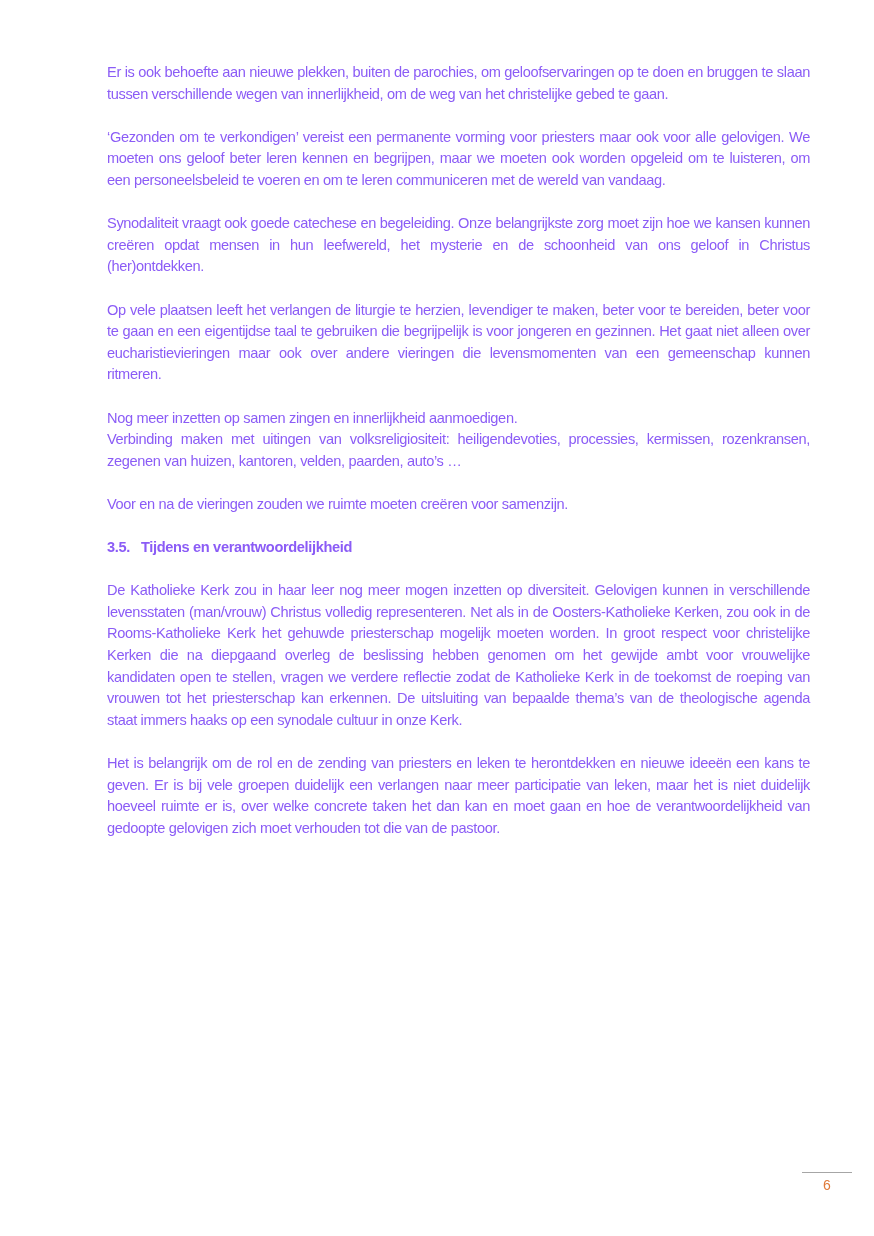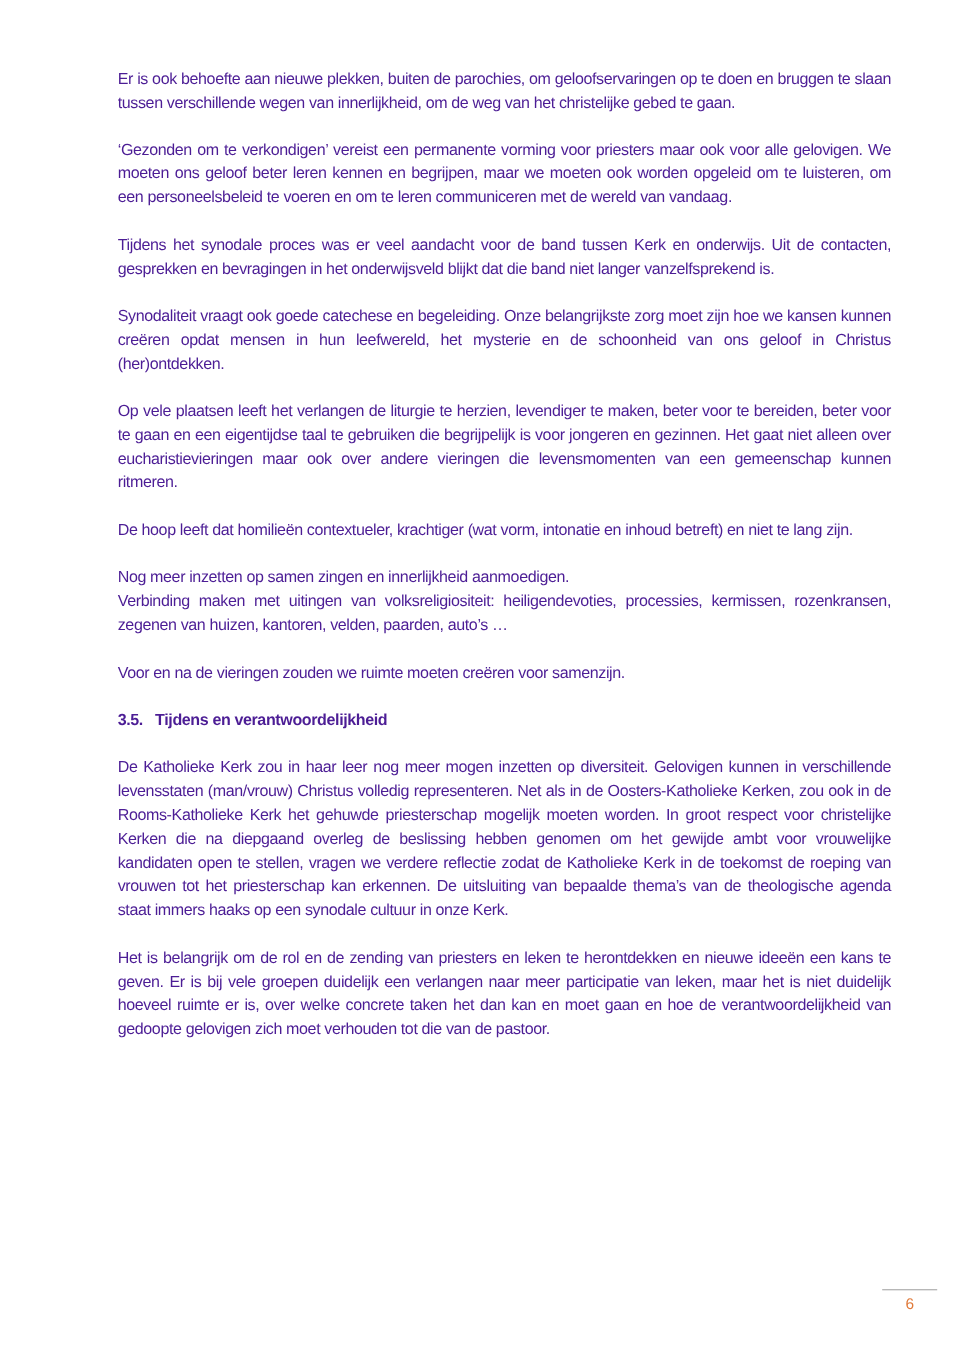--- a/index.html
+++ b/index.html
@@ -1,20 +1,20 @@
 <!DOCTYPE html>
 <html><head>
 <meta charset="utf-8">
 <style>
   html, body { margin: 0; padding: 0; background: #ffffff; }
   body { width: 874px; height: 1236px; position: relative; overflow: hidden; }
   .page {
     position: absolute; left: 107px; top: 62px; width: 703px;
     font-family: "Liberation Sans", sans-serif;
-    font-size: 14.6px; line-height: 21.6px; color: #4c1d95;
+    font-size: 14.6px; line-height: 21.6px; color: #8b5cf6;
     letter-spacing: -0.35px;
   }
   .page p { margin: 0 0 21.6px 0; text-align: justify; }
   .page p.tight { margin-bottom: 0; }
   .page h3 {
     margin: 0 0 21.6px 0; font-size: 14.6px; font-weight: bold; line-height: 21.6px;
   }
   .page h3 .num { display: inline-block; width: 34px; }
   .footer-rule {
     position: absolute; left: 802px; top: 1172px; width: 50px; height: 1px; background: #a6a6a6;
@@ -23,25 +23,23 @@
     position: absolute; left: 802px; top: 1177px; width: 50px; text-align: center;
     font-family: "Liberation Sans", sans-serif; font-size: 14px; color: #e07a3a;
   }
 </style>
 </head>
 <body>
 
 <div class="page">
   <p>Er is ook behoefte aan nieuwe plekken, buiten de parochies, om geloofservaringen op te doen en bruggen te slaan tussen verschillende wegen van innerlijkheid, om de weg van het christelijke gebed te gaan.</p>
   <p>‘Gezonden om te verkondigen’ vereist een permanente vorming voor priesters maar ook voor alle gelovigen. We moeten ons geloof beter leren kennen en begrijpen, maar we moeten ook worden opgeleid om te luisteren, om een personeelsbeleid te voeren en om te leren communiceren met de wereld van vandaag.</p>
-  <p>Tijdens het synodale proces was er veel aandacht voor de band tussen Kerk en onderwijs. Uit de contacten, gesprekken en bevragingen in het onderwijsveld blijkt dat die band niet langer vanzelfsprekend is.</p>
   <p>Synodaliteit vraagt ook goede catechese en begeleiding. Onze belangrijkste zorg moet zijn hoe we kansen kunnen creëren opdat mensen in hun leefwereld, het mysterie en de schoonheid van ons geloof in Christus (her)ontdekken.</p>
 
   <p>Op vele plaatsen leeft het verlangen de liturgie te herzien, levendiger te maken, beter voor te bereiden, beter voor te gaan en een eigentijdse taal te gebruiken die begrijpelijk is voor jongeren en gezinnen. Het gaat niet alleen over eucharistievieringen maar ook over andere vieringen die levensmomenten van een gemeenschap kunnen ritmeren.</p>
-  <p>De hoop leeft dat homilieën contextueler, krachtiger (wat vorm, intonatie en inhoud betreft) en niet te lang zijn.</p>
   <p class="tight">Nog meer inzetten op samen zingen en innerlijkheid aanmoedigen.</p>
   <p>Verbinding maken met uitingen van volksreligiositeit: heiligendevoties, processies, kermissen, rozenkransen, zegenen van huizen, kantoren, velden, paarden, auto’s  …</p>
   <p>Voor en na de vieringen zouden we ruimte moeten creëren voor samenzijn.</p>
 
   <h3>
     <span class="num">3.5.</span><span>Tijdens en verantwoordelijkheid</span>
   </h3>
   <p>De Katholieke Kerk zou in haar leer nog meer mogen inzetten op diversiteit. Gelovigen kunnen in verschillende levensstaten (man/vrouw) Christus volledig representeren. Net als in de Oosters-Katholieke Kerken, zou ook in de Rooms-Katholieke Kerk het gehuwde priesterschap mogelijk moeten worden. In groot respect voor christelijke Kerken die na diepgaand overleg de beslissing hebben genomen om het gewijde ambt voor vrouwelijke kandidaten open te stellen, vragen we verdere reflectie zodat de Katholieke Kerk in de toekomst de roeping van vrouwen tot het priesterschap kan erkennen. De uitsluiting van bepaalde thema’s van de theologische agenda staat immers haaks op een synodale cultuur in onze Kerk.</p>
   <p>Het is belangrijk om de rol en de zending van priesters en leken te herontdekken en nieuwe ideeën een kans te geven. Er is bij vele groepen duidelijk een verlangen naar meer participatie van leken, maar het is niet duidelijk hoeveel ruimte er is, over welke concrete taken het dan kan en moet gaan en hoe de verantwoordelijkheid van gedoopte gelovigen zich moet verhouden tot die van de pastoor.</p>
 </div>

